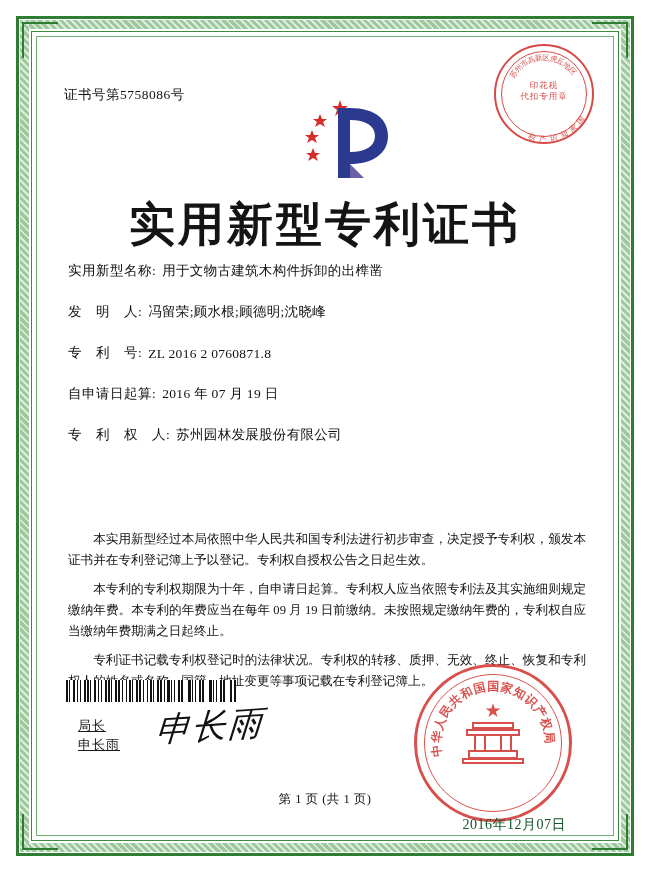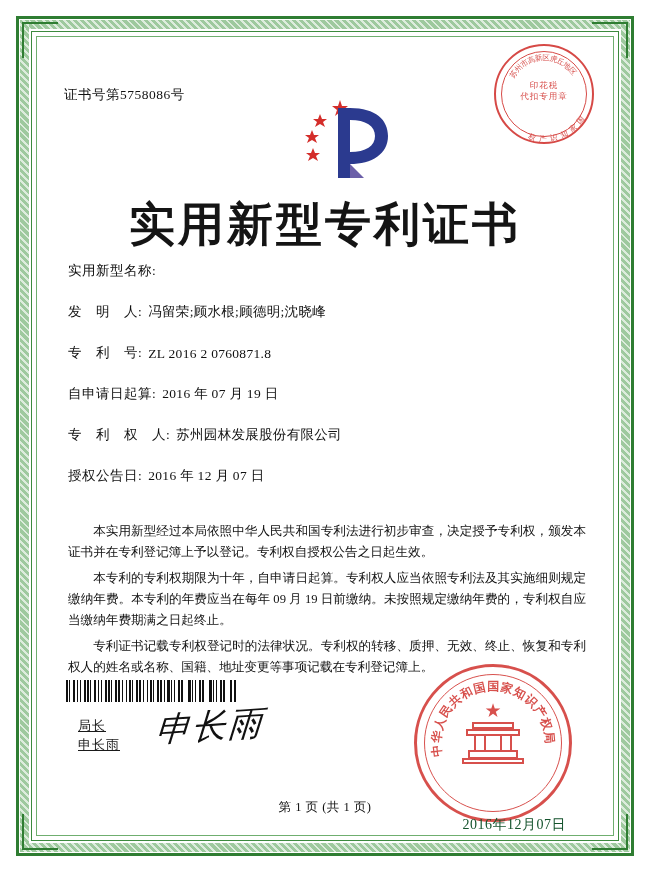--- a/index.html
+++ b/index.html
@@ -172,21 +172,21 @@
     position: absolute;
     left: 24px;
     right: 20px;
     top: 477px;
     font-size: 12.6px;
     line-height: 21px;
     color: #111;
     text-align: justify;
   }
   .body-text p {
-    margin: 0 0 5px 0;
+    margin: 8px 0 5px 0;
     text-indent: 2em;
   }
 
   .barcode {
     position: absolute;
     left: 22px;
     top: 636px;
     width: 170px;
     height: 22px;
     background: repeating-linear-gradient(
@@ -274,21 +274,21 @@
     top: 772px;
     font-size: 14px;
     color: #14532d;
     letter-spacing: 0.5px;
   }
 
   .page-footer {
     position: absolute;
     left: 0;
     right: 0;
-    bottom: 12px;
+    bottom: 20px;
     text-align: center;
     font-size: 12.5px;
     color: #111;
     letter-spacing: 0.5px;
   }
 </style>
 </head>
 <body>
 
 <div class="certificate">
@@ -347,40 +347,37 @@
         <path d="M70 16 C96 16 108 28 108 44 C108 62 92 72 70 72 L70 60 C86 60 95 54 95 44 C95 34 86 28 70 28 Z" fill="#2b3a8f"></path>
         <path d="M70 72 L70 86 L84 86 Z" fill="#6b5fa8"></path>
       </svg>
     </div>
 
     <div class="title">实用新型专利证书</div>
 
     <div class="fields">
       <div class="field-row">
         <span class="field-label">实用新型名称:</span>
+        <span class="field-value">用于文物古建筑木构件拆卸的出榫凿</span>
       </div>
       <div class="field-row">
         <span class="field-label">发　明　人:</span>
         <span class="field-value">冯留荣;顾水根;顾德明;沈晓峰</span>
       </div>
       <div class="field-row">
         <span class="field-label">专　利　号:</span>
         <span class="field-value">ZL 2016 2 0760871.8</span>
       </div>
       <div class="field-row">
         <span class="field-label">自申请日起算:</span>
         <span class="field-value">2016 年 07 月 19 日</span>
       </div>
       <div class="field-row">
         <span class="field-label">专　利　权　人:</span>
         <span class="field-value">苏州园林发展股份有限公司</span>
-      </div>
-      <div class="field-row">
-        <span class="field-label">授权公告日:</span>
-        <span class="field-value">2016 年 12 月 07 日</span>
       </div>
     </div>
 
     <div class="body-text">
       <p>本实用新型经过本局依照中华人民共和国专利法进行初步审查，决定授予专利权，颁发本证书并在专利登记簿上予以登记。专利权自授权公告之日起生效。</p>
       <p>本专利的专利权期限为十年，自申请日起算。专利权人应当依照专利法及其实施细则规定缴纳年费。本专利的年费应当在每年 09 月 19 日前缴纳。未按照规定缴纳年费的，专利权自应当缴纳年费期满之日起终止。</p>
       <p>专利证书记载专利权登记时的法律状况。专利权的转移、质押、无效、终止、恢复和专利权人的姓名或名称、国籍、地址变更等事项记载在专利登记簿上。</p>
     </div>
 
     <div class="barcode"></div>

